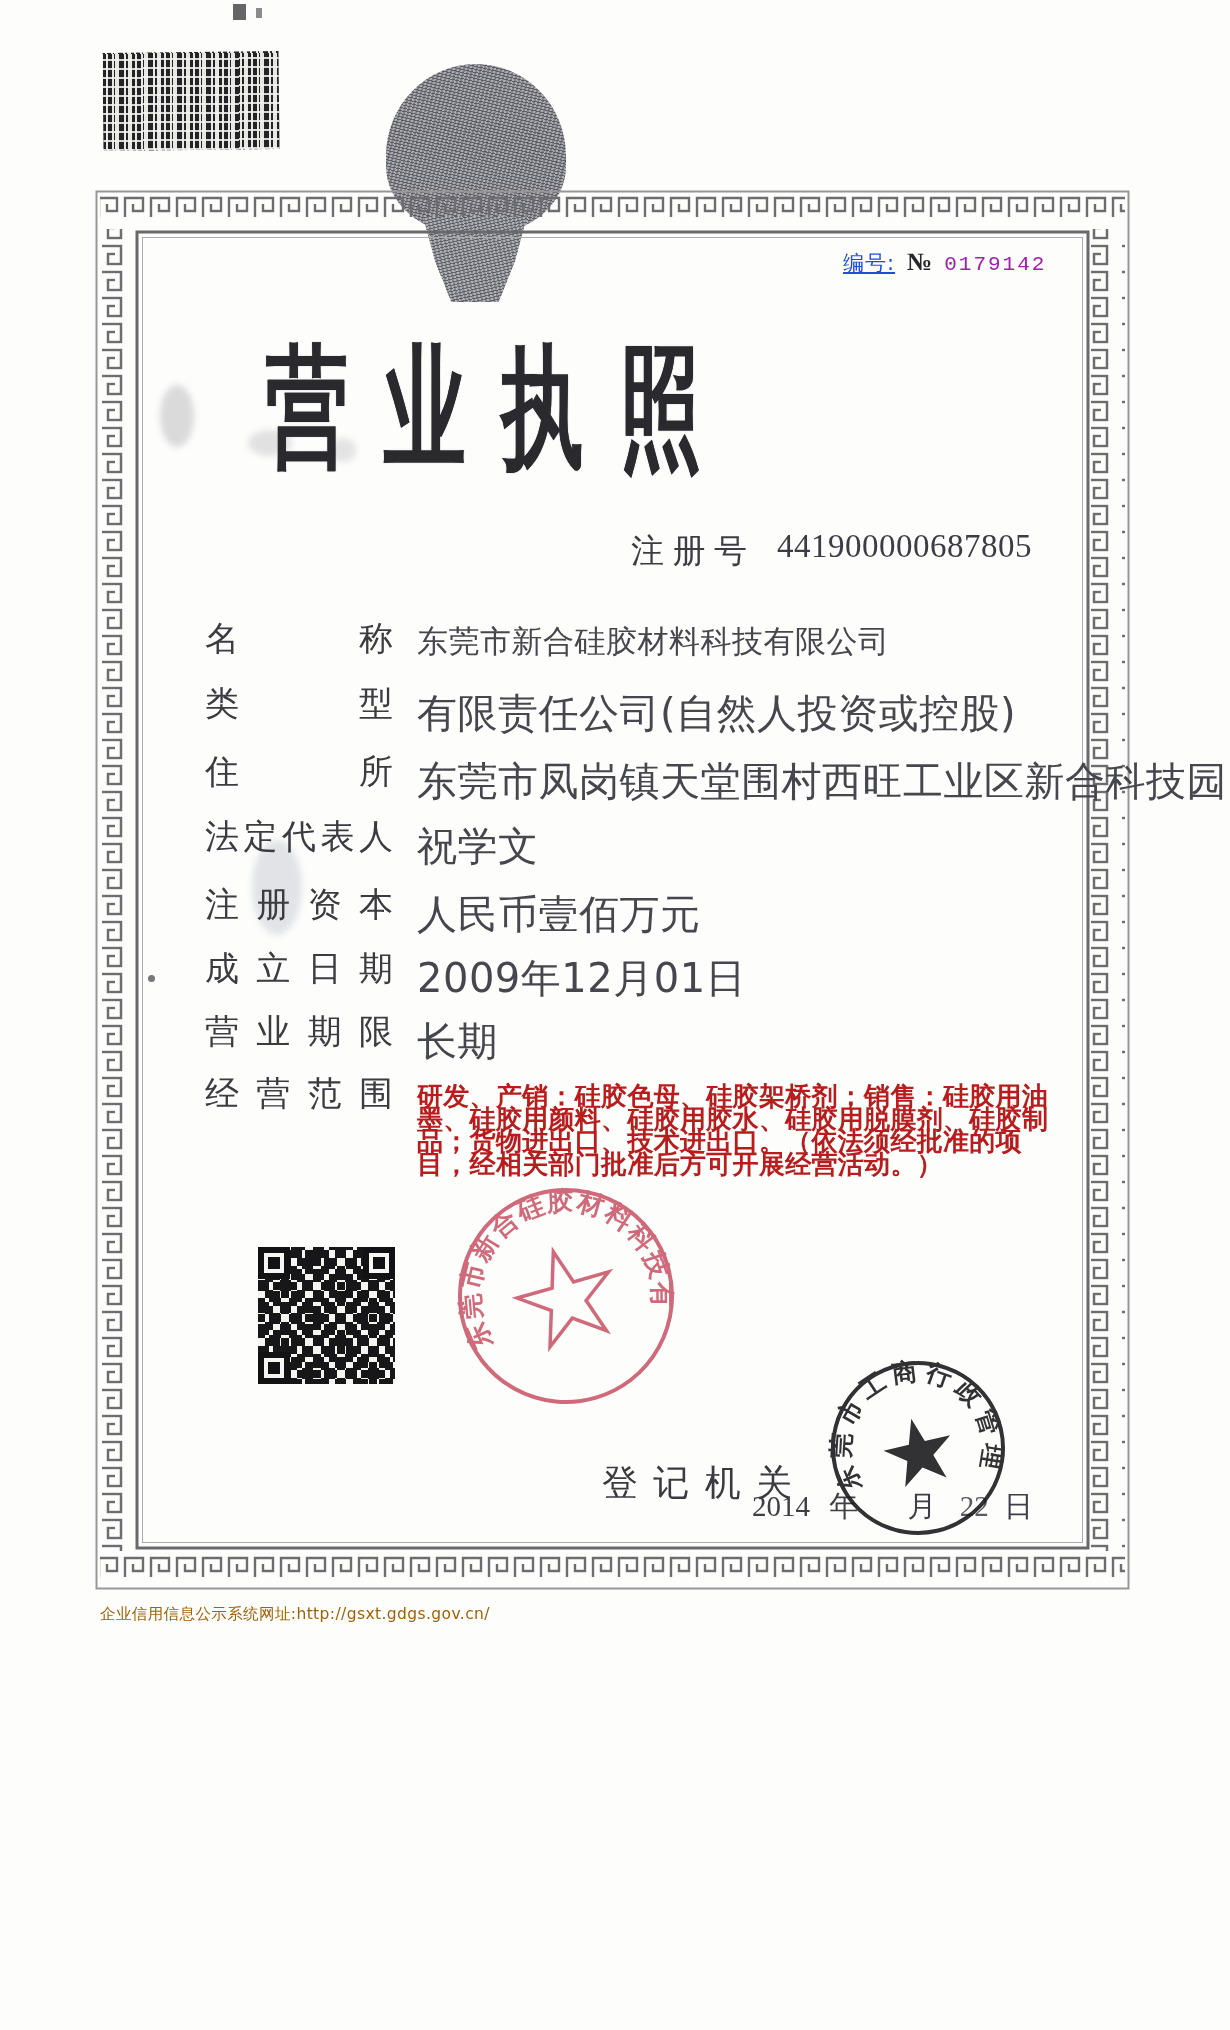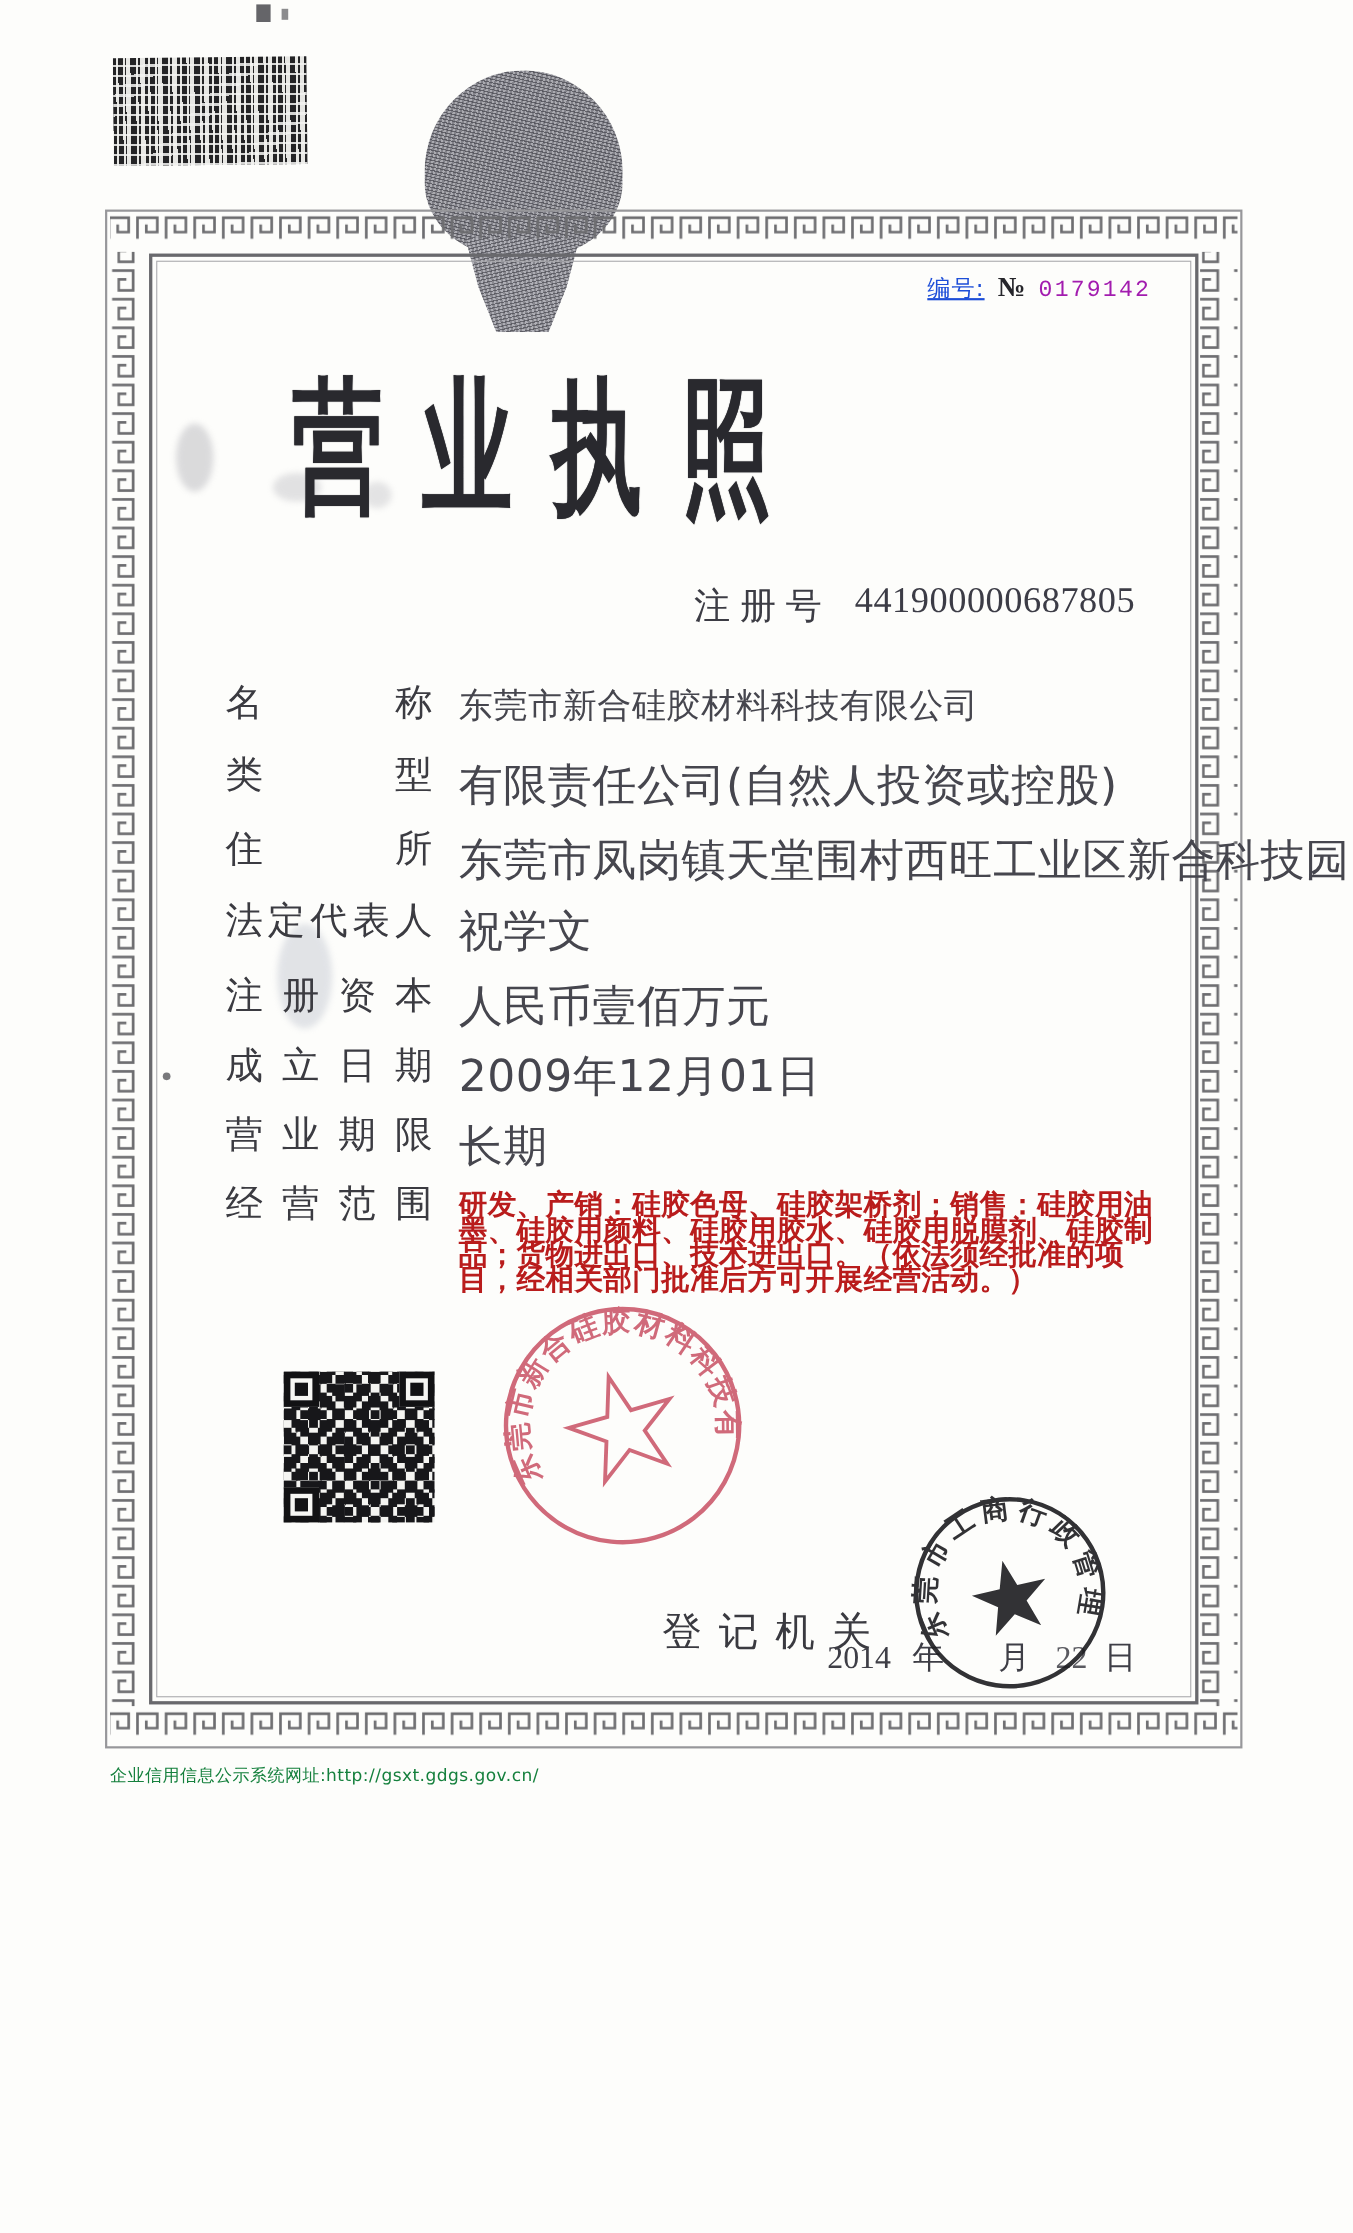--- a/index.html
+++ b/index.html
@@ -84,21 +84,21 @@
   
   .registrar{position:absolute;left:602px;top:1424px;width:190px;font-size:36px;color:#3a3a40;text-align:justify;text-align-last:justify;margin-top:35px;}
   .issue-date{position:absolute;left:752px;top:1487px;font-size:29px;color:#3e3e46;white-space:nowrap;}
   .issue-date .num{font-family:"Liberation Serif","DejaVu Serif",serif;}
   .issue-date span{display:inline-block;}
   .d-year{margin-right:10px;}
   .d-yu{margin-right:40px;}
   .d-mu{margin-right:14px;}
   .d-day{margin-right:6px;opacity:.85;}
   
-  .footer-left{position:absolute;left:100px;top:1604px;font-size:15.5px;color:#15803d;letter-spacing:.4px;}
+  .footer-left{position:absolute;left:100px;top:1604px;font-size:15.5px;color:#a16207;letter-spacing:.4px;}
   .footer-right{position:absolute;left:704px;top:1601px;font-size:21px;font-weight:600;color:#3e3e44;letter-spacing:.5px;}
   
   .mark{position:absolute;background:#3f3f45;}
   .smudge{position:absolute;border-radius:50%;filter:blur(3px);}
 </style>
 </head>
 <body>
 
 <div class="page">
 

